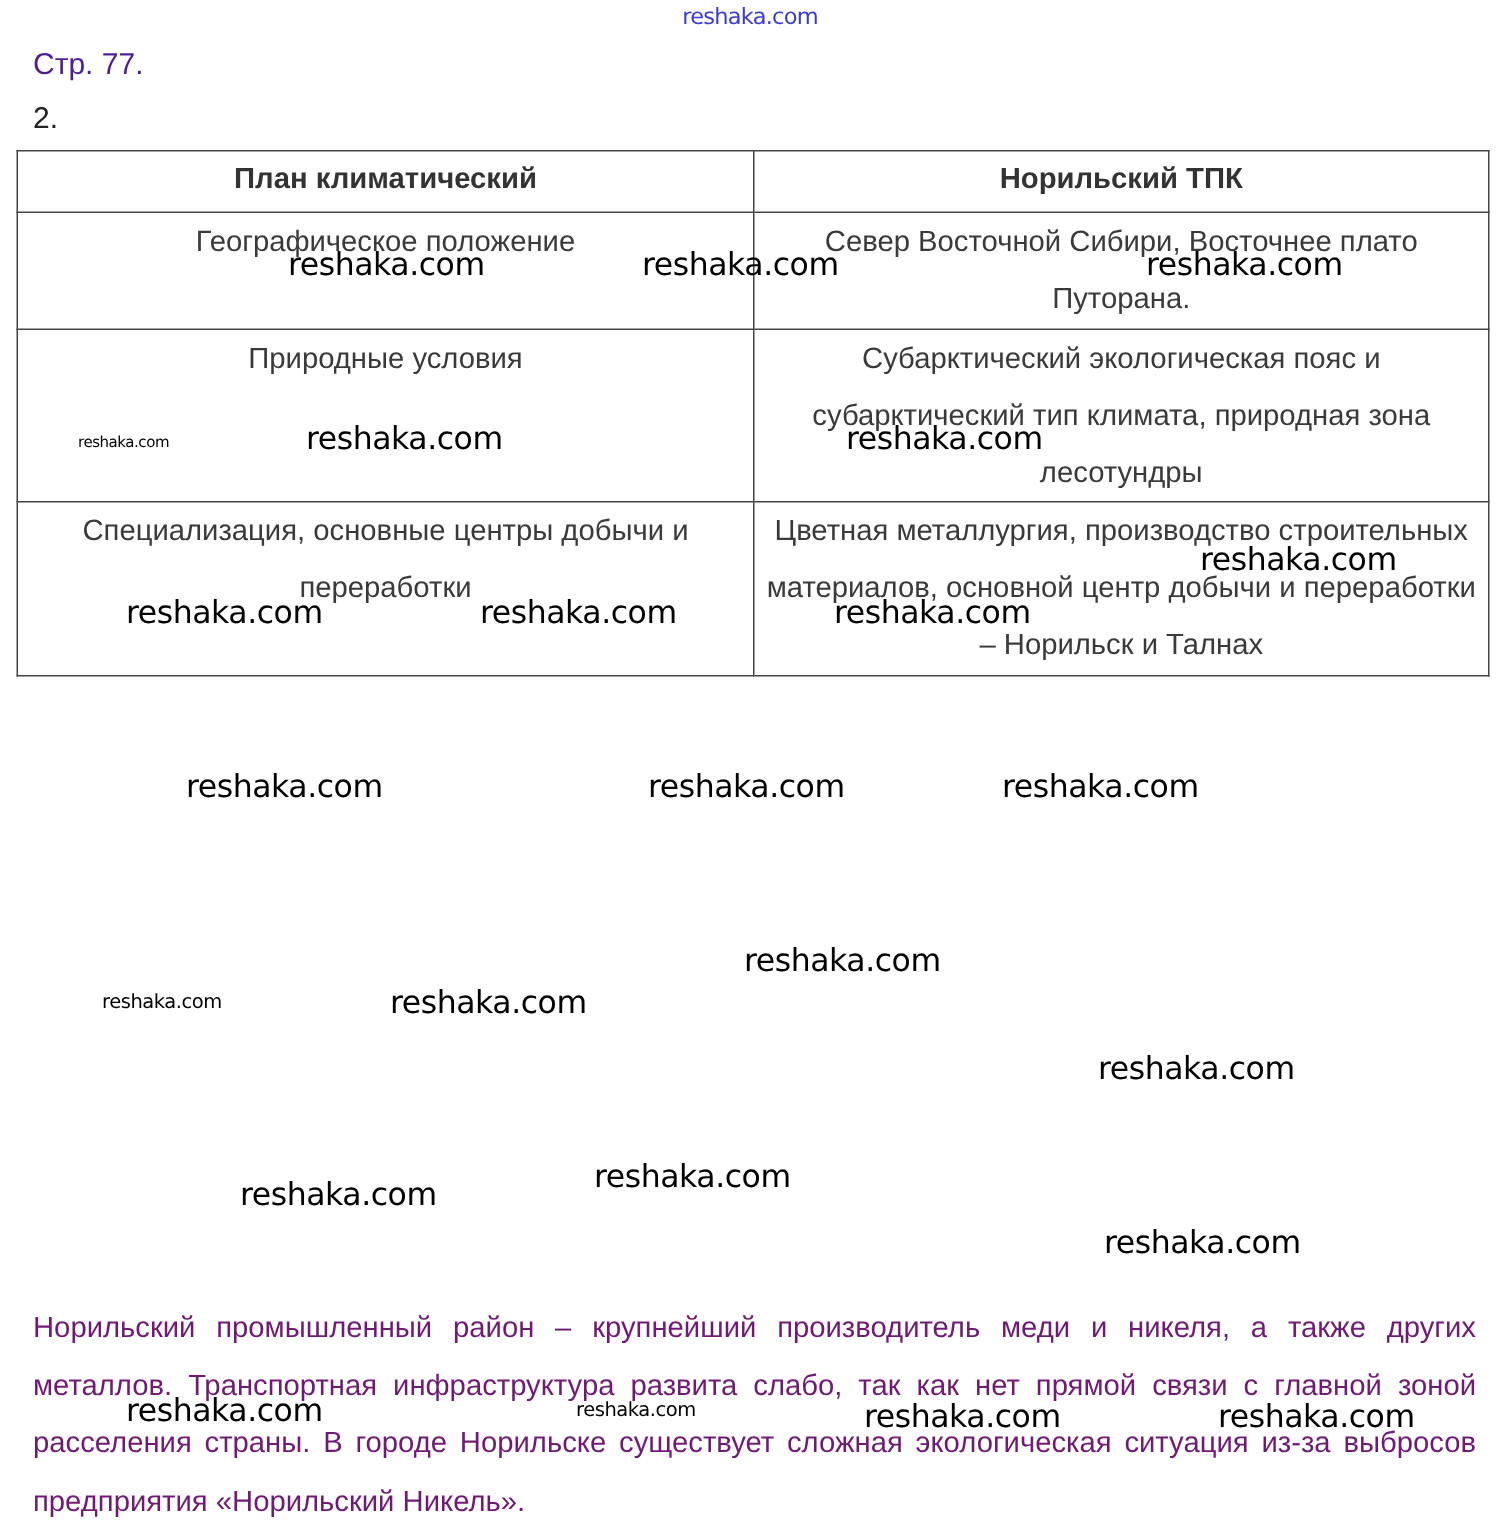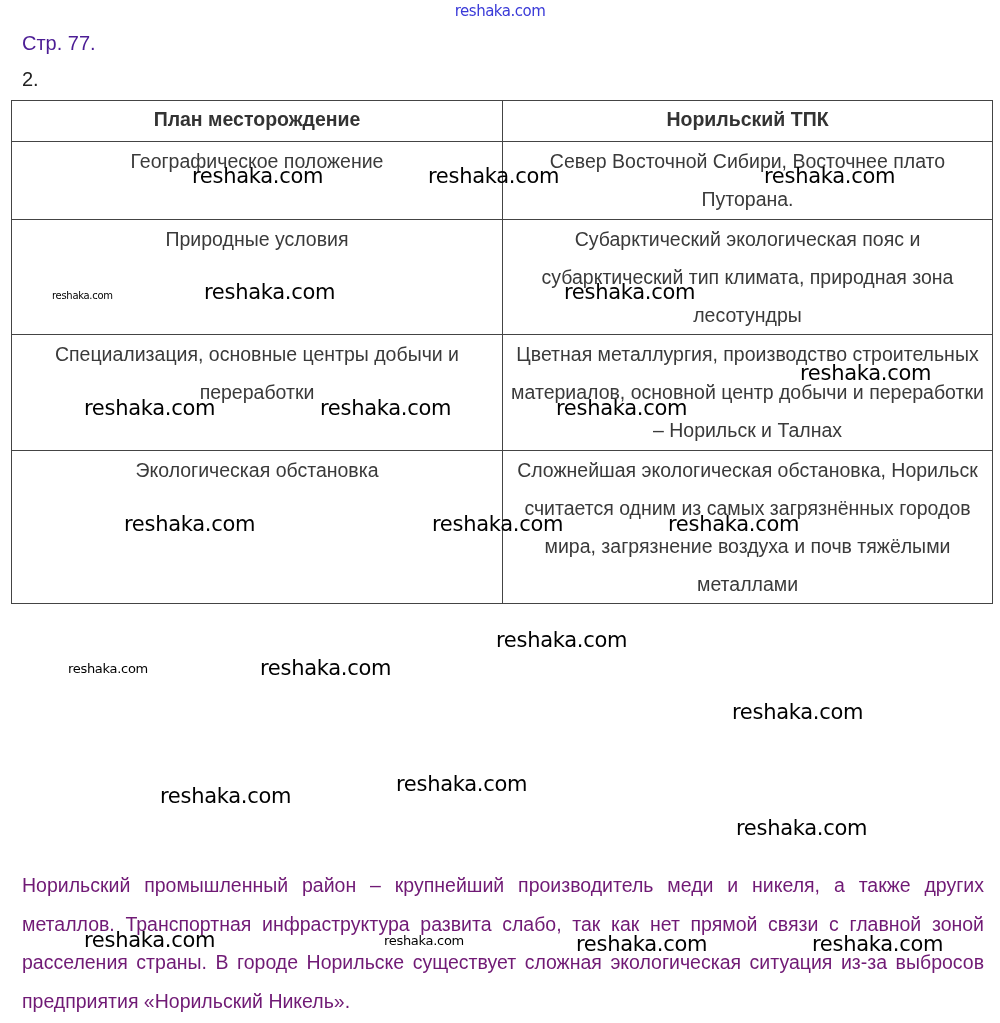--- a/index.html
+++ b/index.html
@@ -53,40 +53,36 @@
 <div class="page-ref">Стр. 77.</div>
 <div class="task-num">2.</div>
 
 <table class="tpk">
   <colgroup>
       <col class="c1">
       <col class="c2">
     </colgroup>
   <thead>
     <tr>
-      <th>План месторождение</th>
+      <th>План климатический</th>
       <th>Норильский ТПК</th>
     </tr>
   </thead>
   <tbody>
     <tr class="r1">
       <td>Географическое положение</td>
       <td>Север Восточной Сибири, Восточнее плато Путорана.</td>
     </tr>
     <tr class="r2">
       <td>Природные условия</td>
       <td>Субарктический экологическая пояс и субарктический тип климата, природная зона лесотундры</td>
     </tr>
     <tr class="r4">
       <td>Специализация, основные центры добычи и переработки</td>
       <td>Цветная металлургия, производство строительных материалов, основной центр добычи и переработки – Норильск и Талнах</td>
-    </tr>
-    <tr class="r6">
-      <td>Экологическая обстановка</td>
-      <td>Сложнейшая экологическая обстановка, Норильск считается одним из самых загрязнённых городов мира, загрязнение воздуха и почв тяжёлыми металлами</td>
     </tr>
   </tbody>
 </table>
 
 <div class="summary">Норильский промышленный район – крупнейший производитель меди и никеля, а также других металлов. Транспортная инфраструктура развита слабо, так как нет прямой связи с главной зоной расселения страны. В городе Норильске существует сложная экологическая ситуация из-за выбросов предприятия «Норильский Никель».</div>
 
 <div class="wm" style="left:192px;top:164px">reshaka.com</div>
 <div class="wm" style="left:428px;top:164px">reshaka.com</div>
 <div class="wm" style="left:764px;top:164px">reshaka.com</div>
 <div class="wm small" style="left:52px;top:290px">reshaka.com</div>

